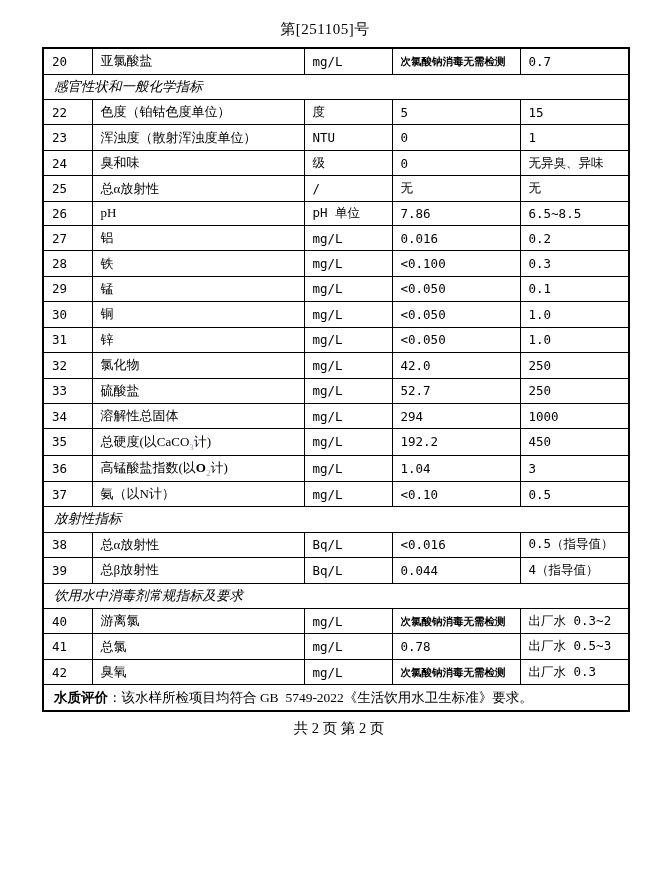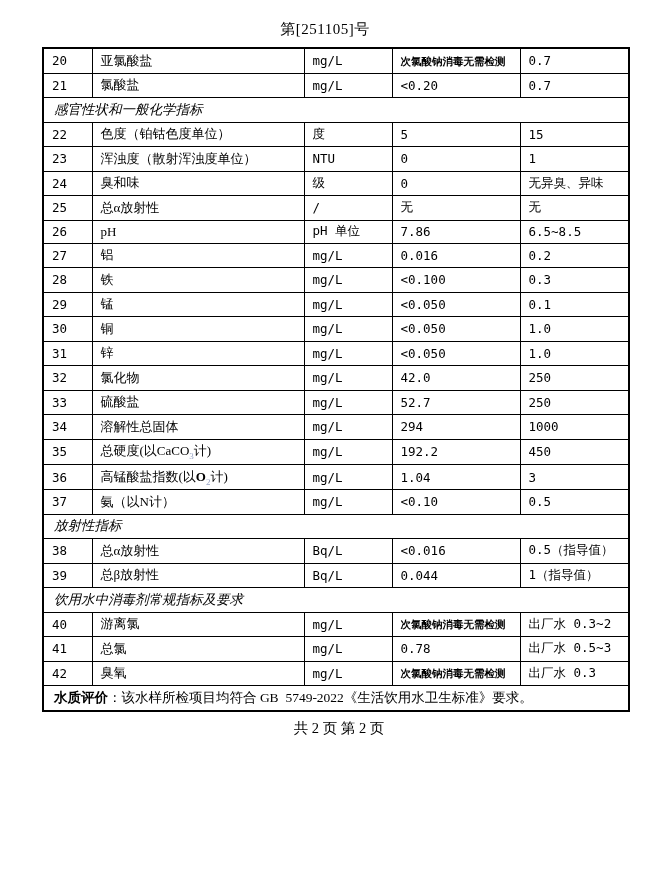--- a/index.html
+++ b/index.html
@@ -85,27 +85,20 @@
     </colgroup>
     <tbody id="table-body">
         <tr>
           <td class="c-no">20</td>
           <td class="c-name"><span>亚氯酸盐</span></td>
           <td class="c-unit">mg/L</td>
           <td class="c-value"><span class="note-text">次氯酸钠消毒无需检测</span></td>
           <td class="c-limit">0.7</td>
         </tr>
         <tr>
-          <td class="c-no">21</td>
-          <td class="c-name"><span>氯酸盐</span></td>
-          <td class="c-unit">mg/L</td>
-          <td class="c-value">&lt;0.20</td>
-          <td class="c-limit">0.7</td>
-        </tr>
-        <tr>
           <td colspan="5" class="section-cell">感官性状和一般化学指标</td>
         </tr>
         <tr>
           <td class="c-no">22</td>
           <td class="c-name"><span>色度（铂钴色度单位）</span></td>
           <td class="c-unit">度</td>
           <td class="c-value">5</td>
           <td class="c-limit">15</td>
         </tr>
         <tr>
@@ -221,21 +214,21 @@
           <td class="c-name"><span>总α放射性</span></td>
           <td class="c-unit">Bq/L</td>
           <td class="c-value">&lt;0.016</td>
           <td class="c-limit">0.5（指导值）</td>
         </tr>
         <tr>
           <td class="c-no">39</td>
           <td class="c-name"><span>总β放射性</span></td>
           <td class="c-unit">Bq/L</td>
           <td class="c-value">0.044</td>
-          <td class="c-limit">1（指导值）</td>
+          <td class="c-limit">4（指导值）</td>
         </tr>
         <tr>
           <td colspan="5" class="section-cell">饮用水中消毒剂常规指标及要求</td>
         </tr>
         <tr>
           <td class="c-no">40</td>
           <td class="c-name"><span>游离氯</span></td>
           <td class="c-unit">mg/L</td>
           <td class="c-value"><span class="note-text">次氯酸钠消毒无需检测</span></td>
           <td class="c-limit">出厂水 0.3~2</td>

